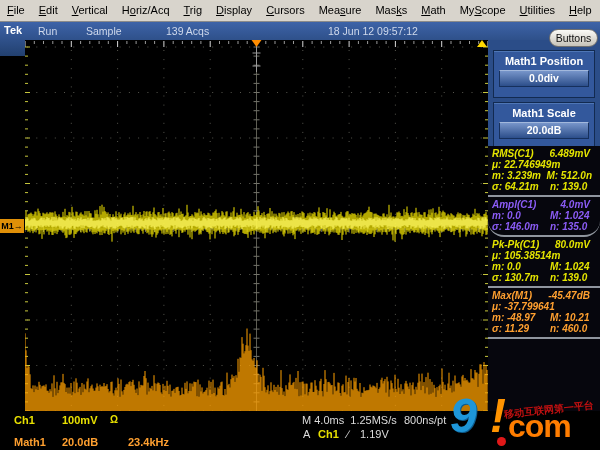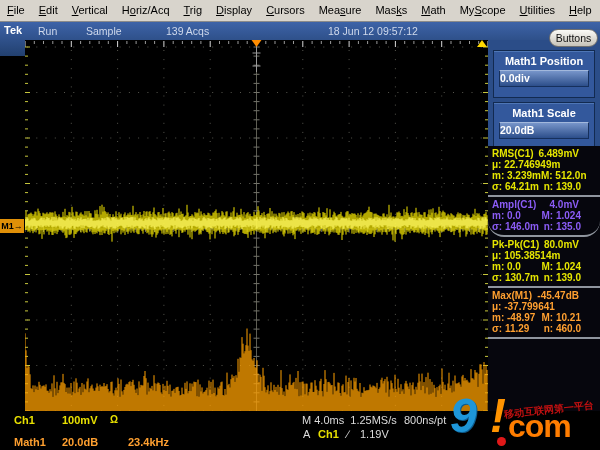--- a/index.html
+++ b/index.html
@@ -30,25 +30,25 @@
   .m1-marker{position:absolute;left:0;top:219px;width:24px;height:14px;background:#e09008;
              color:#000;font-size:9px;font-weight:bold;text-align:center;line-height:14px;z-index:3;}
 
   
   .right-panel{position:absolute;left:488px;top:40px;width:112px;height:371px;background:#2b4d88;}
   .ctl-group{position:absolute;left:5px;width:100px;height:46px;background:#33589c;
              border:1px solid #122a50;box-shadow:inset 0 1px 0 #4e76b6;}
   .ctl-pos{top:10px}.ctl-scale{top:62px}
   .ctl-label{margin-top:4px;text-align:center;font-size:11px;font-weight:bold;color:#fff;}
   .ctl-value{margin:3px 5px 0;height:15px;background:linear-gradient(#7795ca,#2c4e8a);
-             border:1px solid #16305c;border-top-color:#a2b8dc;text-align:left;
+             border:1px solid #16305c;border-top-color:#a2b8dc;text-align:center;
              font-size:10.5px;font-weight:bold;color:#fff;line-height:14px;cursor:pointer;}
 
   .meas-area{position:absolute;left:0;top:106px;width:112px;height:265px;background:#06060d;}
-  .meas-block{padding:2px 19px 3px 4px;border-bottom:2px solid #8f959e;}
+  .meas-block{padding:2px 8px 3px 4px;border-bottom:2px solid #8f959e;font-style:italic;}
   .meas-block:last-child{border-bottom:2px solid #8f959e;}
   .mrow{display:flex;font-size:10px;font-weight:bold;line-height:11px;white-space:pre;}
   .mrow .mval{margin-left:auto;padding-right:2px;}
   .mrow .c1{width:58px;}
 
   
   .bottom-bar{position:absolute;left:0;top:411px;width:600px;height:38px;background:#000;}
   .bb{position:absolute;font-size:11px;font-weight:bold;white-space:pre;}
   .bb-ch1-label{left:14px;top:3px;color:#e8e000}
   .bb-ch1-scale{left:62px;top:3px;color:#e8e000}

